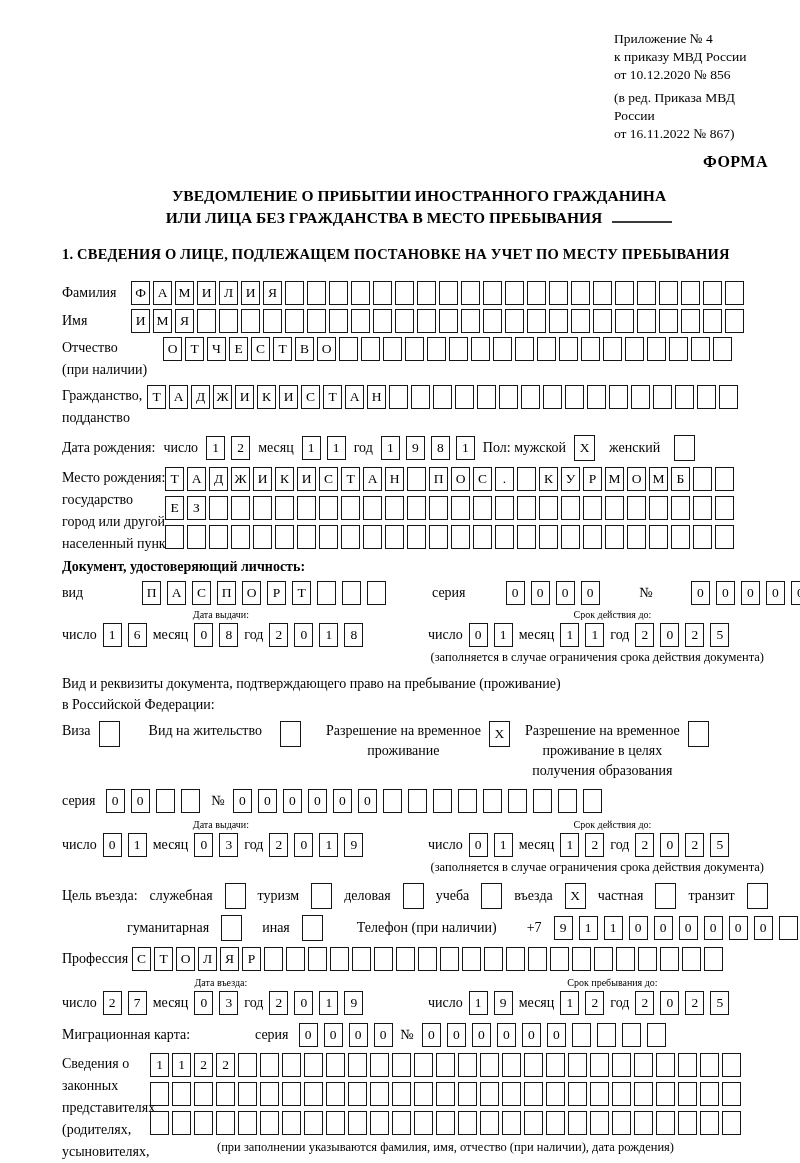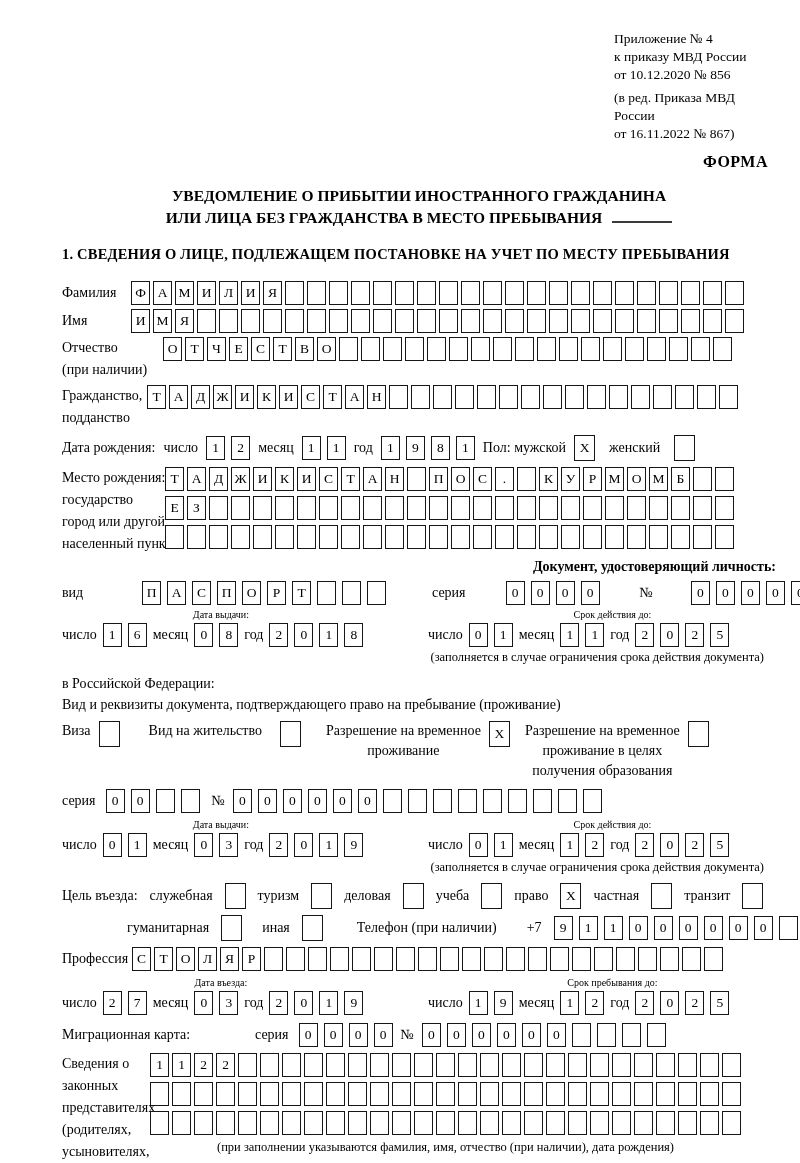--- a/index.html
+++ b/index.html
@@ -23,21 +23,21 @@
   .lblcol .lbl{display:block;line-height:22px;}
   .lw69{width:69px;} .lw101{width:101px;} .lw85{width:85px;} .lw103{width:103px;}
   .lw48{width:48px;} .lw70{width:70px;} .lw88{width:88px;} .lw145{width:145px;}
   .cells{display:flex;gap:3px;flex-wrap:nowrap;}
   .cell{width:19px;height:24px;box-sizing:border-box;border:1.5px solid #161616;
         display:flex;align-items:center;justify-content:center;font-size:13.5px;background:#fff;}
   .cells.spaced{gap:6px;}
   .cellcol .cells{margin-bottom:5px;}
   .cbx .cell{width:21px;height:26px;}
   
-  .doc-heading{text-align:right;font-weight:bold;font-size:14px;margin:4px 0 6px 0;}
+  .doc-heading{text-align:left;font-weight:bold;font-size:14px;margin:4px 0 6px 0;}
   
   .dheads{display:flex;font-size:10px;margin-bottom:2px;gap:43px;}
   .dhead{text-align:center;}
   .dhead.left{width:340px;}
   .dhead.right{width:350px;margin-left:26px;}
   .daterow{align-items:center;margin-bottom:2px;}
   .dgroup{display:flex;align-items:center;gap:6px;font-size:14px;width:356px;}
   .dgroup.right{width:auto;margin-left:10px;}
   .dgroup .lbl{line-height:26px;}
   .footnote{font-size:12.5px;text-align:right;padding-right:12px;margin:2px 0 8px 0;}
@@ -419,22 +419,22 @@
       <div class="cells spaced">
           <div class="cell">2</div>
           <div class="cell">0</div>
           <div class="cell">2</div>
           <div class="cell">5</div>
         </div>
     </div>
   </div>
   <div class="footnote">(заполняется в случае ограничения срока действия документа)</div>
 
+  <div class="plain">Вид и реквизиты документа, подтверждающего право на пребывание (проживание)</div>
   <div class="plain">в Российской Федерации:</div>
-  <div class="plain">Вид и реквизиты документа, подтверждающего право на пребывание (проживание)</div>
 
   <div class="frow options-row">
     <div class="opt">
       <span class="olabel">Виза</span>
       <div class="cells cbx">
           <div class="cell"></div>
         </div>
     </div>
     <div class="opt" style="margin-left:14px;">
       <span class="olabel">Вид на жительство</span>
@@ -548,21 +548,21 @@
         <div class="cell"></div>
       </div>
     <span class="lbl">деловая</span>
     <div class="cells cbx">
         <div class="cell"></div>
       </div>
     <span class="lbl">учеба</span>
     <div class="cells cbx">
         <div class="cell"></div>
       </div>
-    <span class="lbl">право</span>
+    <span class="lbl">въезда</span>
     <div class="cells cbx">
         <div class="cell">X</div>
       </div>
     <span class="lbl">частная</span>
     <div class="cells cbx">
         <div class="cell"></div>
       </div>
     <span class="lbl">транзит</span>
     <div class="cells cbx">
         <div class="cell"></div>

